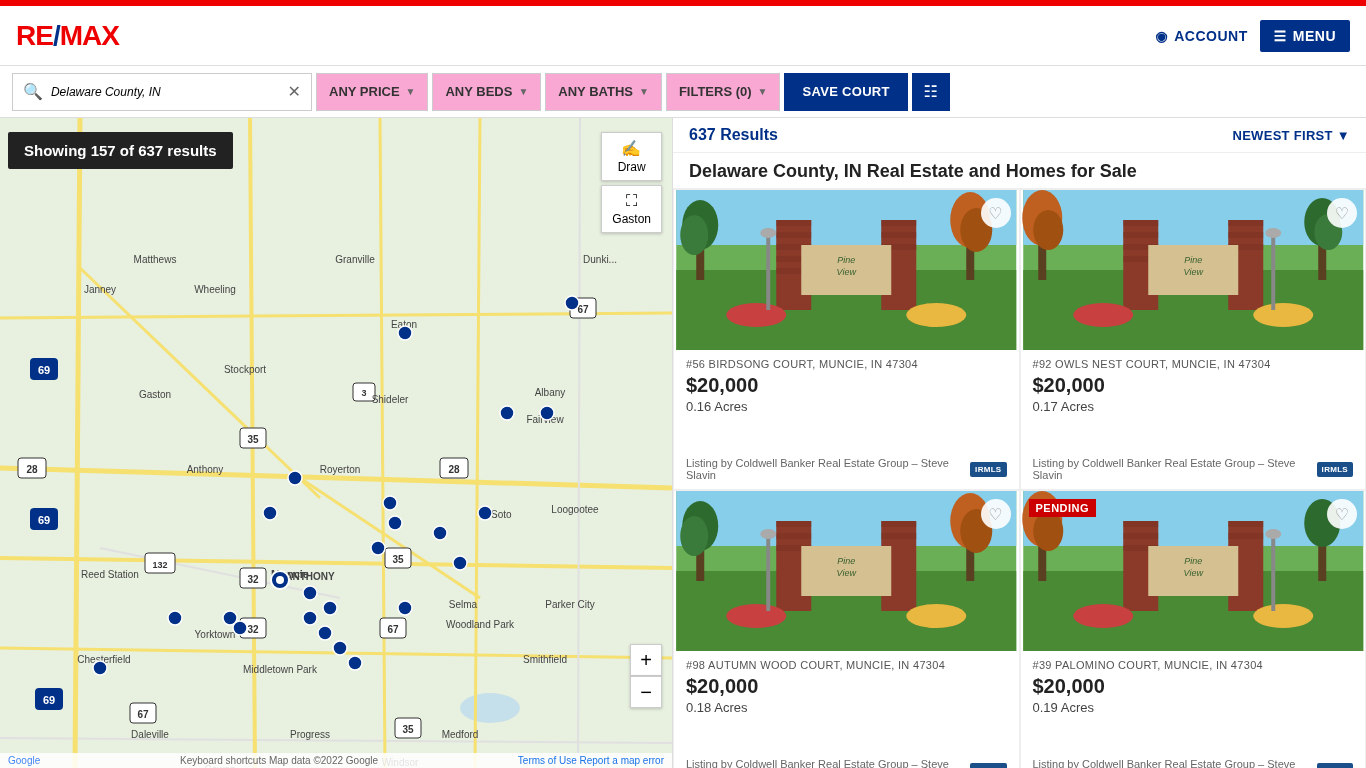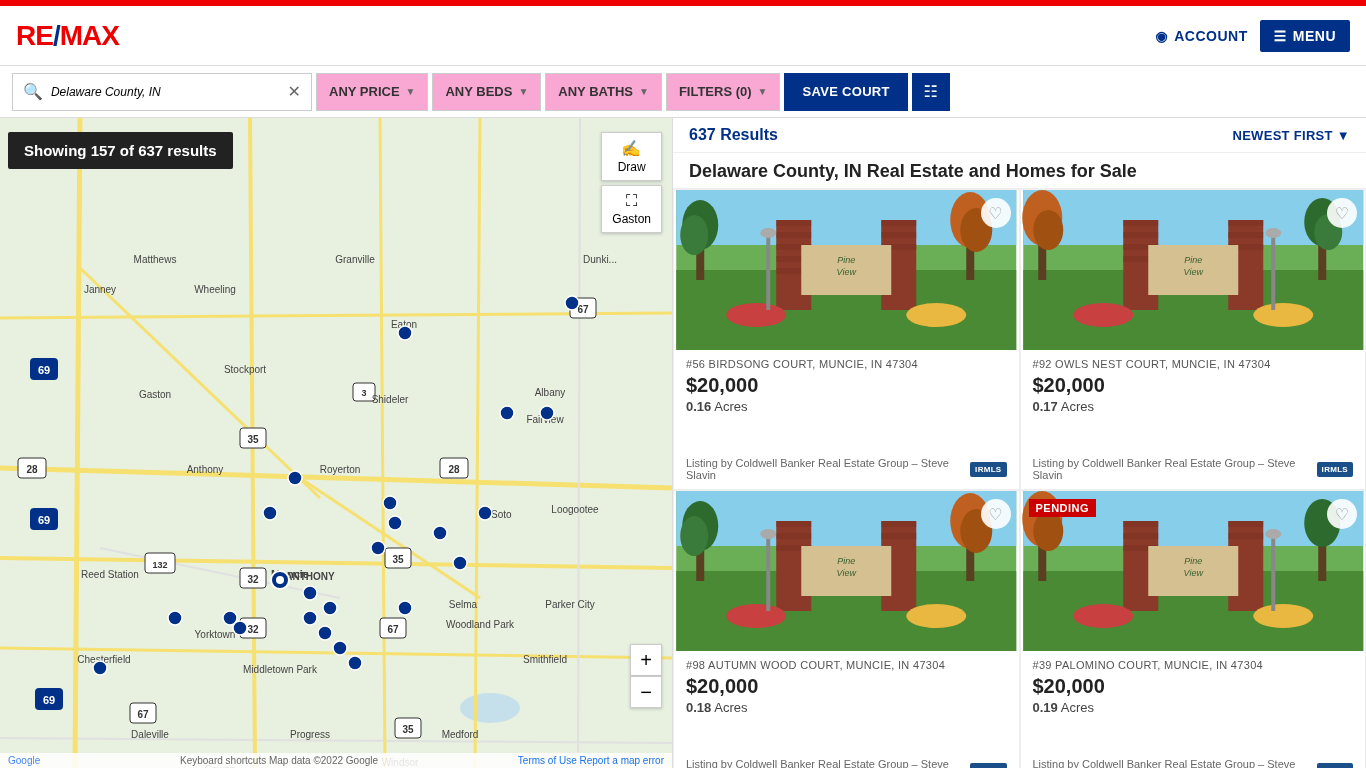--- a/index.html
+++ b/index.html
@@ -327,21 +327,21 @@
       font-size: 20px;
       font-weight: bold;
       color: #222;
       margin-bottom: 2px;
     }
     .listing-acres {
       font-size: 13px;
       color: #444;
       margin-bottom: 6px;
     }
-    .listing-acres span { font-weight: bold; }
+    .listing-acres span { font-weight: normal; }
     .listing-agent {
       display: flex;
       align-items: center;
       justify-content: space-between;
       font-size: 11px;
       color: #666;
       margin-top: 43px;
     }
     .agent-logo {
       background: #1a4f8a;

